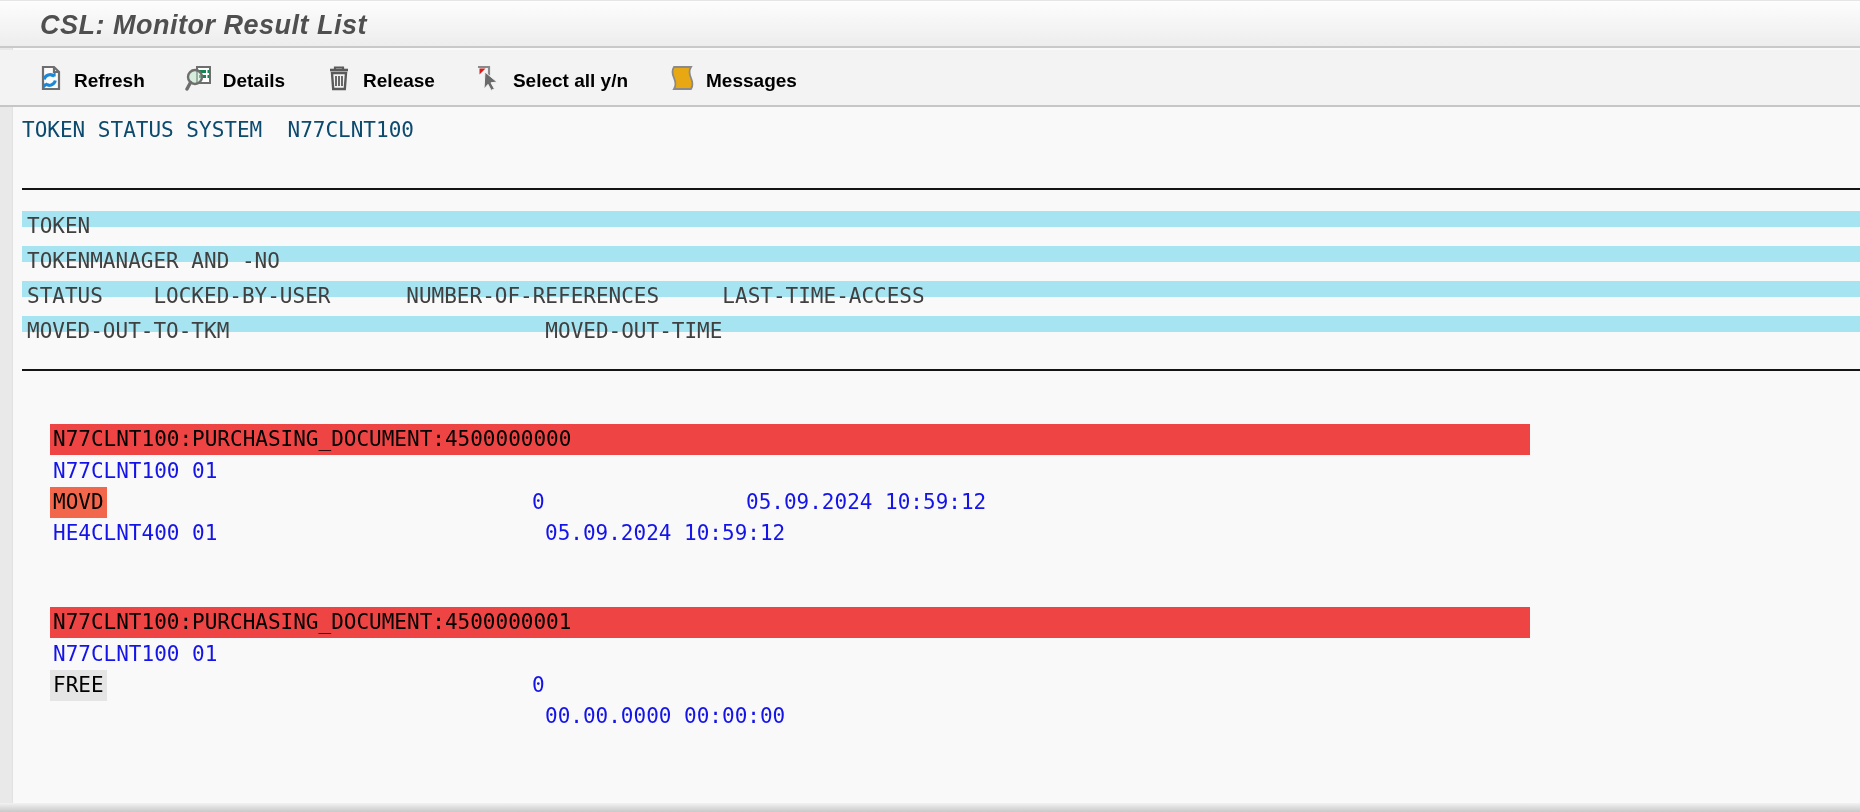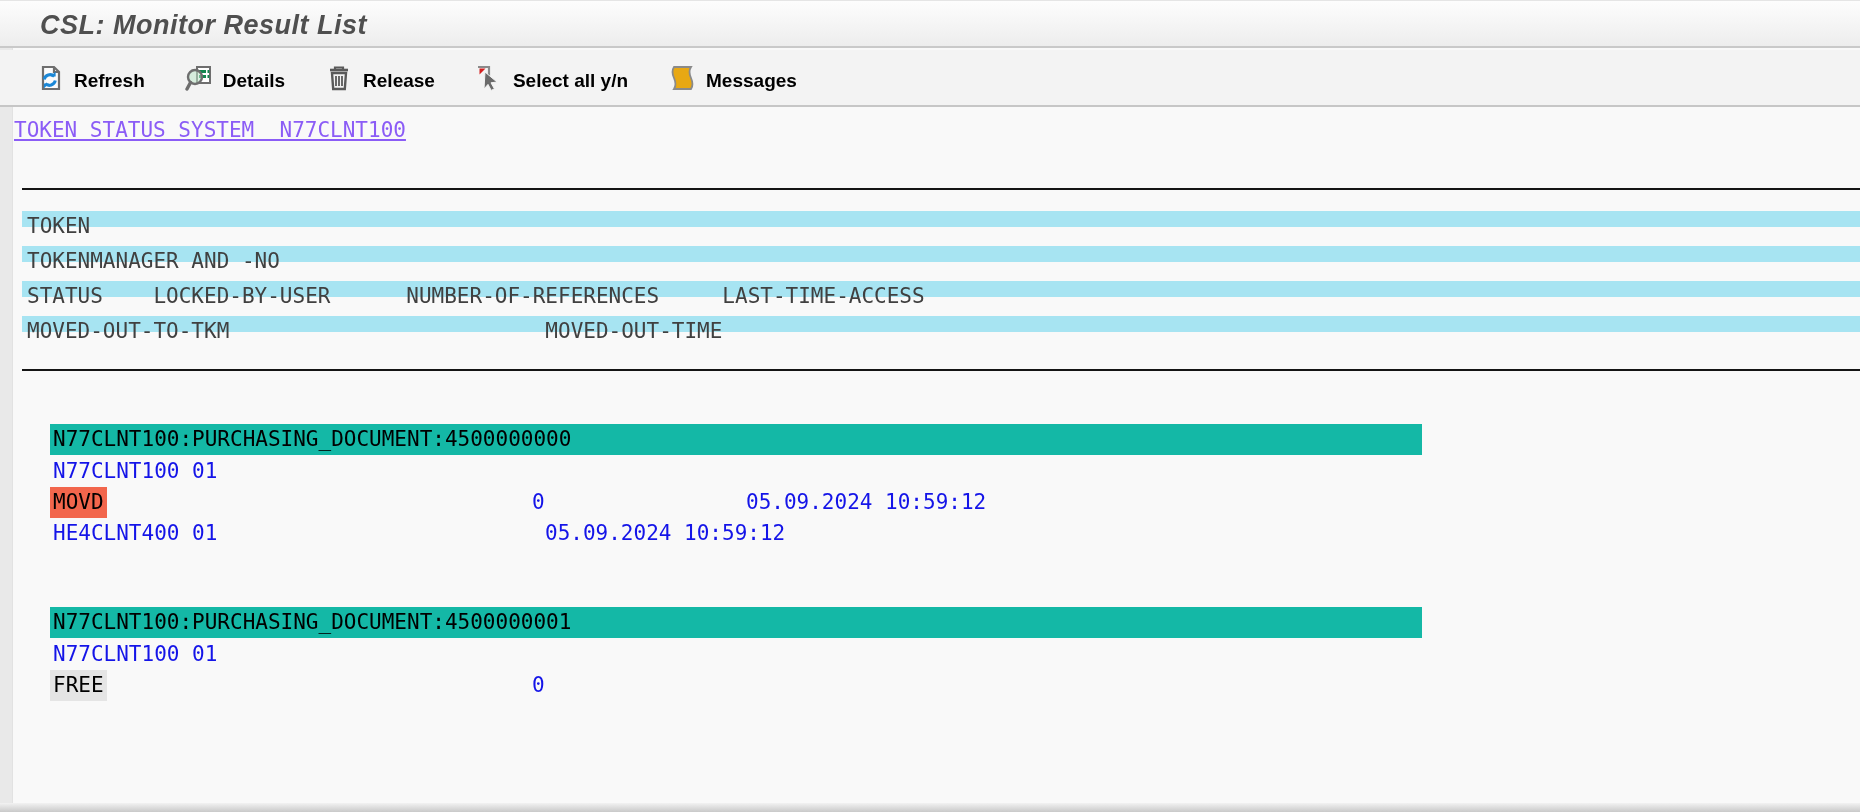--- a/index.html
+++ b/index.html
@@ -38,39 +38,39 @@
   }
   .tb-btn .ticon{ display:inline-flex; width:28px; height:28px; }
   .ticon svg{ width:28px; height:28px; }
   
   .list{
     position:absolute; left:0; top:109px; right:0; bottom:0;
     font-family:"DejaVu Sans Mono","Liberation Mono",monospace;
     font-size:21px; color:#000;
   }
   .sel-line{
-    position:absolute; left:14px; top:9px;
-    color:#8b5cf6; white-space:pre;text-decoration:underline;
+    position:absolute; left:22px; top:9px;
+    color:#0c4a6e; white-space:pre;
   }
   .rule{
     position:absolute; left:22px; right:0; height:2px; background:#151515;
   }
   .rule1{ top:79px; }
   .rule2{ top:260px; }
   .chrow{
     position:absolute; left:22px; right:0; height:16px;
     background:#a7e4f2; line-height:31px; padding-left:5px;
     white-space:pre; color:#404040;
   }
   .chrow1{ top:102px; } .chrow2{ top:137px; }
   .chrow3{ top:172px; } .chrow4{ top:207px; }
   .row{ position:absolute; left:0; right:0; height:31px; line-height:31px; }
   .tokenbar{
-    position:absolute; left:50px; width:1372px; height:31px; line-height:31px;
-    background:#14b8a6; padding-left:3px; white-space:pre; color:#000;
+    position:absolute; left:50px; width:1480px; height:31px; line-height:31px;
+    background:#ef4444; padding-left:3px; white-space:pre; color:#000;
   }
   .blue{ color:#1414e8; }
   .cell{ position:absolute; white-space:pre; }
   .c-sys{ left:53px; }
   .c-status{ left:50px; padding:0 3px; color:#000; }
   .st-movd{ background:#f2664c; }
   .st-free{ background:#e5e5e5; }
   .c-refs{ left:532px; }
   .c-last{ left:746px; }
   .c-tkm{ left:53px; }
@@ -183,15 +183,19 @@
   <div class="row r2-head">
     <div class="tokenbar">N77CLNT100:PURCHASING_DOCUMENT:4500000001</div>
   </div>
   <div class="row r2-l2">
     <span class="cell c-sys blue">N77CLNT100 01</span>
   </div>
   <div class="row r2-l3">
     <span class="cell c-status st-free">FREE</span>
     <span class="cell c-refs blue">0</span>
   </div>
+  <div class="row r2-l4">
+    <span class="cell c-tkm blue"></span>
+    <span class="cell c-mtime blue">00.00.0000 00:00:00</span>
+  </div>
 
   <div class="bottom-strip"></div>
 </div>
 
 </body></html>

